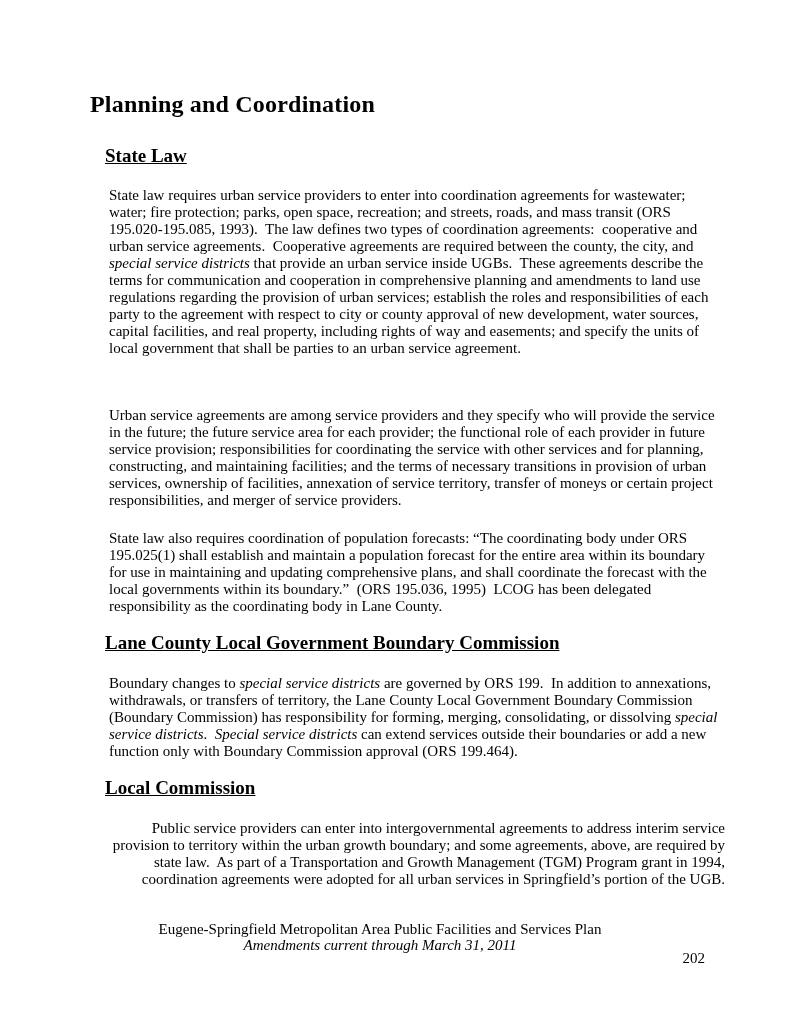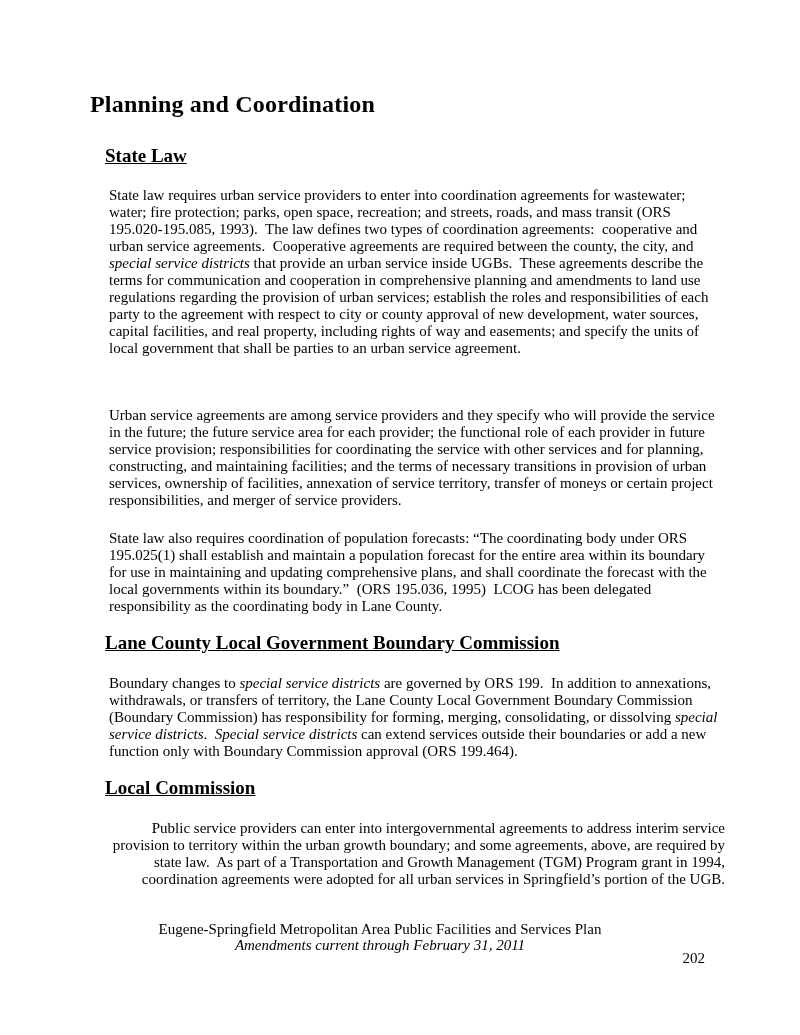--- a/index.html
+++ b/index.html
@@ -63,18 +63,18 @@
   <h2 class="heading" id="h-boundary">Lane County Local Government Boundary Commission</h2>
 
   <p class="body-p" id="p4"><span>Boundary changes to </span><span class="it">special service districts</span><span> are governed by ORS 199.  In addition to annexations, withdrawals, or transfers of territory, the Lane County Local Government Boundary Commission (Boundary Commission) has responsibility for forming, merging, consolidating, or dissolving </span><span class="it">special service districts</span><span>.  </span><span class="it">Special service districts</span><span> can extend services outside their boundaries or add a new function only with Boundary Commission approval (ORS 199.464).</span></p>
 
   <h2 class="heading" id="h-local">Local Commission</h2>
 
   <p class="body-p" id="p5">Public service providers can enter into intergovernmental agreements to address interim service provision to territory within the urban growth boundary; and some agreements, above, are required by state law.  As part of a Transportation and Growth Management (TGM) Program grant in 1994, coordination agreements were adopted for all urban services in Springfield’s portion of the UGB.</p>
 
   <div class="footer">
     <div class="footer-line1">Eugene-Springfield Metropolitan Area Public Facilities and Services Plan</div>
-    <div class="footer-line2">Amendments current through February 31, 2011</div>
+    <div class="footer-line2">Amendments current through March 31, 2011</div>
   </div>
 
   <div class="page-num">202</div>
 
 </div>
 
 </body></html>

